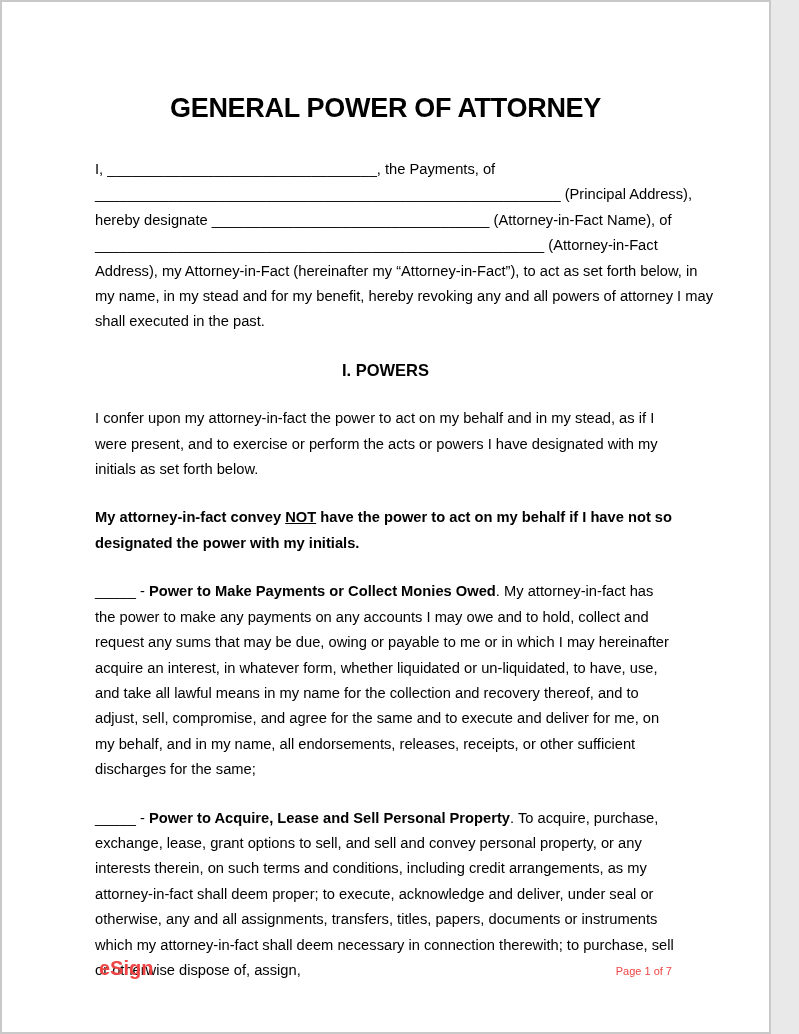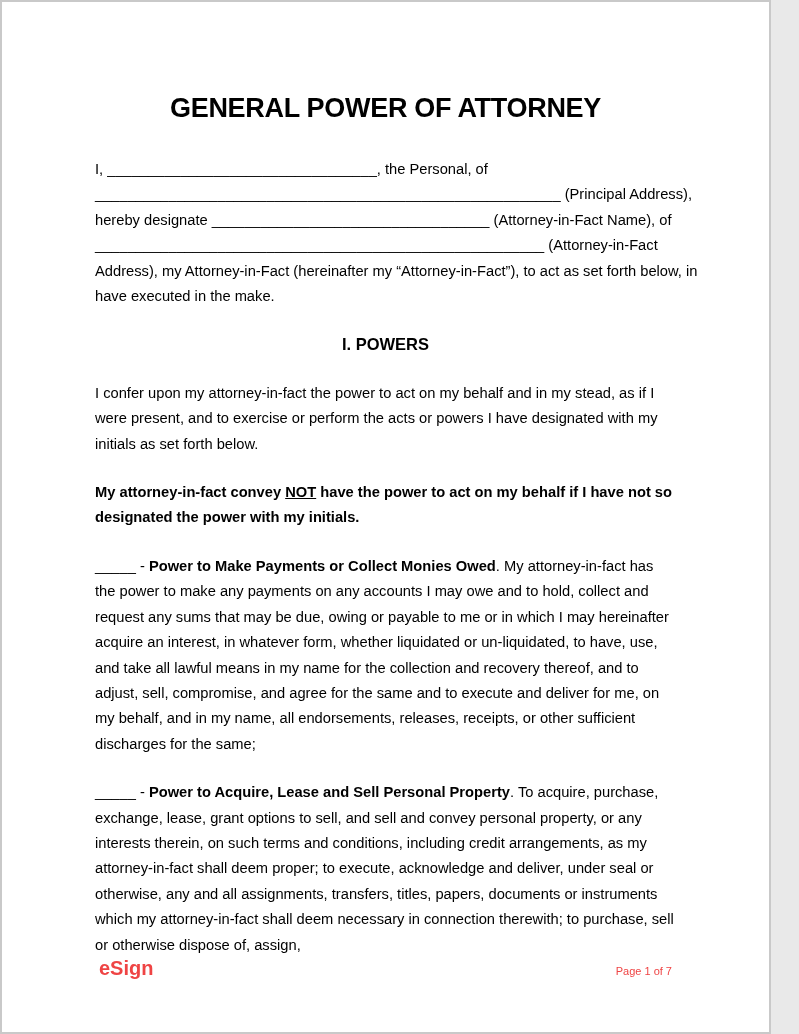--- a/index.html
+++ b/index.html
@@ -80,26 +80,27 @@
 </head>
 <body>
 
 <div class="page">
 
   <h1 class="doc-title">GENERAL POWER OF ATTORNEY</h1>
 
   <div class="content">
 
     <p class="intro">
-      <span class="line">I, _________________________________, the Personal, of</span>
+      <span class="line">I, _________________________________, the Payments, of</span>
       <span class="line">_________________________________________________________ (Principal Address),</span>
       <span class="line">hereby designate __________________________________ (Attorney-in-Fact Name), of</span>
       <span class="line">_______________________________________________________ (Attorney-in-Fact</span>
       <span class="line">Address), my Attorney-in-Fact (hereinafter my “Attorney-in-Fact”), to act as set forth below, in</span>
-      <span class="line">have executed in the make.</span>
+      <span class="line">my name, in my stead and for my benefit, hereby revoking any and all powers of attorney I may</span>
+      <span class="line">shall executed in the past.</span>
     </p>
 
     <h2 class="section-heading">I. POWERS</h2>
 
     <p>I confer upon my attorney-in-fact the power to act on my behalf and in my stead, as if I were present, and to exercise or perform the acts or powers I have designated with my initials as set forth below.</p>
 
     <p class="notice"><span>My attorney-in-fact convey </span><span class="u">NOT</span><span> have the power to act on my behalf if I have not so designated the power with my initials.</span></p>
 
     <p class="power"><span>_____</span><span> - </span><strong>Power to Make Payments or Collect Monies Owed</strong><span>. </span><span>My attorney-in-fact has the power to make any payments on any accounts I may owe and to hold, collect and request any sums that may be due, owing or payable to me or in which I may hereinafter acquire an interest, in whatever form, whether liquidated or un-liquidated, to have, use, and take all lawful means in my name for the collection and recovery thereof, and to adjust, sell, compromise, and agree for the same and to execute and deliver for me, on my behalf, and in my name, all endorsements, releases, receipts, or other sufficient discharges for the same;</span></p>
 

